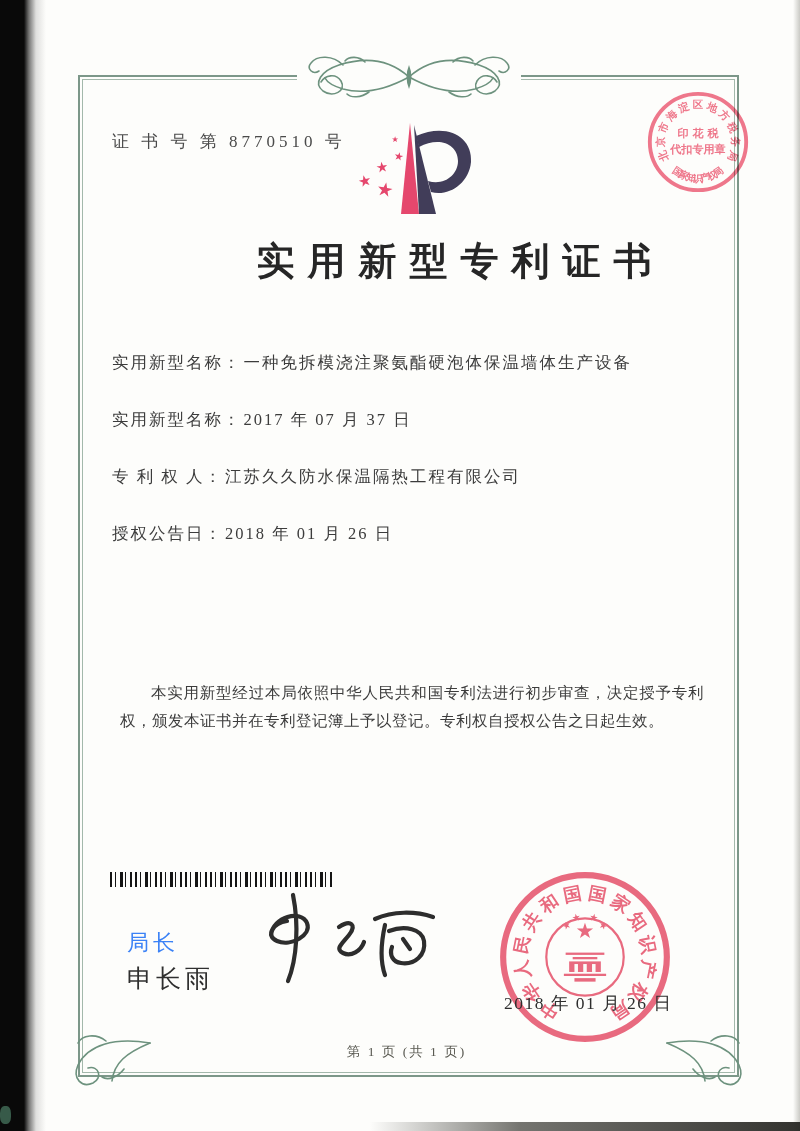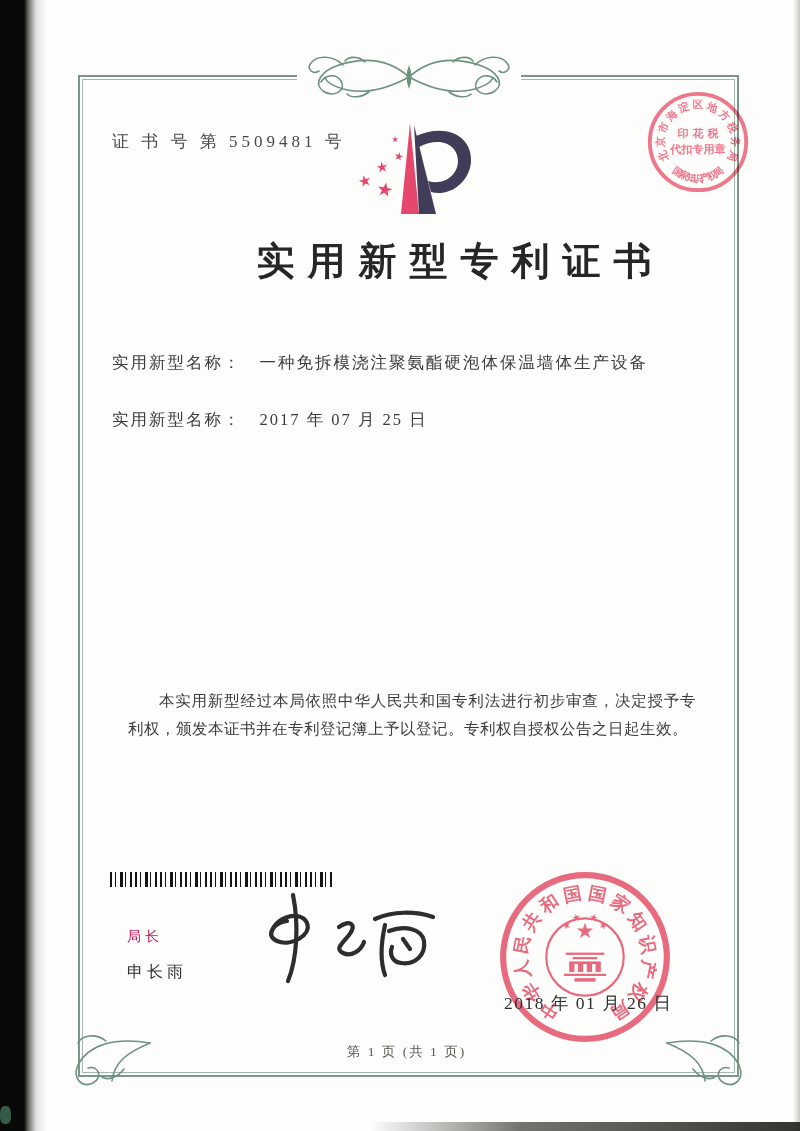--- a/index.html
+++ b/index.html
@@ -26,33 +26,33 @@
   .ornament-bl{position:absolute;left:-14px;bottom:-16px;}
   .ornament-br{position:absolute;right:-14px;bottom:-16px;transform:scale(-1,1);}
   
   .cert-no{position:absolute;left:112px;top:130px;font-size:17px;letter-spacing:4px;color:#4a4a4a;}
   .logo{position:absolute;left:353px;top:120px;}
   .title{position:absolute;left:78px;top:236px;width:752px;text-align:center;
     font-size:38px;font-weight:700;letter-spacing:13px;text-indent:13px;color:#262626;}
   .fields{position:absolute;left:112px;top:351px;width:600px;}
   .frow{height:24px;line-height:24px;margin-bottom:33px;font-size:16.5px;color:#3c3c3c;
     letter-spacing:2px;white-space:nowrap;}
-  .flabel{margin-right:18px;}
+  .flabel{margin-right:2px;}
   .paras{position:absolute;left:112px;top:671px;width:600px;font-size:15.5px;
     line-height:27.5px;color:#3c3c3c;text-align:justify;}
-  .paras p{margin:16px;text-indent:2em;letter-spacing:.5px;}
+  .paras p{margin:8px;text-indent:2em;letter-spacing:.5px;}
   .barcode{position:absolute;left:110px;top:872px;width:222px;height:15px;
     background:repeating-linear-gradient(90deg,
       #151515 0 2px,transparent 2px 5px,
       #151515 5px 6px,transparent 6px 10px,
       #151515 10px 13px,transparent 13px 15px,
       #151515 15px 16px,transparent 16px 20px,
       #151515 20px 22px,transparent 22px 25px);}
-  .issuer-title{position:absolute;left:127px;top:928px;font-size:14px;letter-spacing:4px;color:#be185d;}
-  .issuer-name{position:absolute;left:127px;top:962px;font-size:16px;letter-spacing:4px;color:#2f2f2f;}
+  .issuer-title{position:absolute;left:127px;top:928px;font-size:22px;letter-spacing:4px;color:#3b82f6;}
+  .issuer-name{position:absolute;left:127px;top:962px;font-size:25px;letter-spacing:4px;color:#2f2f2f;}
   .signature{position:absolute;left:243px;top:883px;}
   .office-seal{position:absolute;left:497px;top:869px;opacity:.88;mix-blend-mode:multiply;}
   .seal-date{position:absolute;left:504px;top:991px;font-size:17.5px;letter-spacing:1.5px;color:#2e2e2e;}
   .tax-seal{position:absolute;left:645px;top:89px;opacity:.85;mix-blend-mode:multiply;}
   .footer{position:absolute;left:78px;top:1043px;width:657px;text-align:center;
     font-size:13.5px;letter-spacing:2px;color:#5a5a52;}
   svg text{font-family:"DejaVu Serif","Liberation Serif",serif;}
 </style>
 </head>
 <body>
@@ -88,40 +88,42 @@
     <svg class="ornament-br" width="88" height="60" viewBox="0 0 88 60">
       <g stroke="#6d927e" stroke-width="1.6" fill="none" stroke-linecap="round">
         <path d="M84,12 C48,6 22,14 12,34 C6,48 16,57 27,52 C37,47 33,34 22,37"></path>
         <path d="M84,12 C60,22 48,32 46,50"></path>
         <path d="M40,10 C30,2 16,4 12,12"></path>
         <path d="M58,38 C52,46 42,50 36,46"></path>
       </g>
     </svg>
   </div>
 
-  <div class="cert-no">证 书 号 第 5509481 号</div>
+  <div class="cert-no">证 书 号 第 8770510 号</div>
 
   <svg class="logo" width="122" height="102" viewBox="0 0 122 102">
     <polygon points="57,3 48,94 66,94" fill="#e5476d"></polygon>
     <path d="M61,5 L83,94 L66,94 Z" fill="#413d59"></path>
     <path d="M63,16 C94,2 120,17 118,42 C116,64 95,77 78,72 L75,61 C91,66 105,55 105,41 C105,24 86,16 66,27 Z" fill="#413d59"></path>
     <g fill="#e5476d" text-anchor="middle" font-family="DejaVu Sans, sans-serif">
       <text x="12" y="66" font-size="15" transform="rotate(-14 12 62)">★</text>
       <text x="32" y="76" font-size="19" transform="rotate(10 32 70)">★</text>
       <text x="29" y="52" font-size="14" transform="rotate(-8 29 47)">★</text>
       <text x="46" y="40" font-size="11" transform="rotate(12 46 36)">★</text>
       <text x="42" y="22" font-size="8">★</text>
     </g>
   </svg>
 
   <div class="title">实用新型专利证书</div>
 
   <div class="fields">
     <div class="frow"><span class="flabel">实用新型名称：</span><span class="fvalue">一种免拆模浇注聚氨酯硬泡体保温墙体生产设备</span></div>
-    <div class="frow"><span class="flabel">实用新型名称：</span><span class="fvalue">2017 年 07 月 25 日</span></div>
+    <div class="frow"><span class="flabel">实用新型名称：</span><span class="fvalue">2017 年 07 月 37 日</span></div>
+    <div class="frow"><span class="flabel">专 利 权 人：</span><span class="fvalue">江苏久久防水保温隔热工程有限公司</span></div>
+    <div class="frow"><span class="flabel">授权公告日：</span><span class="fvalue">2018 年 01 月 26 日</span></div>
   </div>
 
   <div class="paras">
     <p>本实用新型经过本局依照中华人民共和国专利法进行初步审查，决定授予专利权，颁发本证书并在专利登记簿上予以登记。专利权自授权公告之日起生效。</p>
   </div>
 
   <div class="barcode"></div>
 
   <div class="issuer-title">局长</div>
   <div class="issuer-name">申长雨</div>

